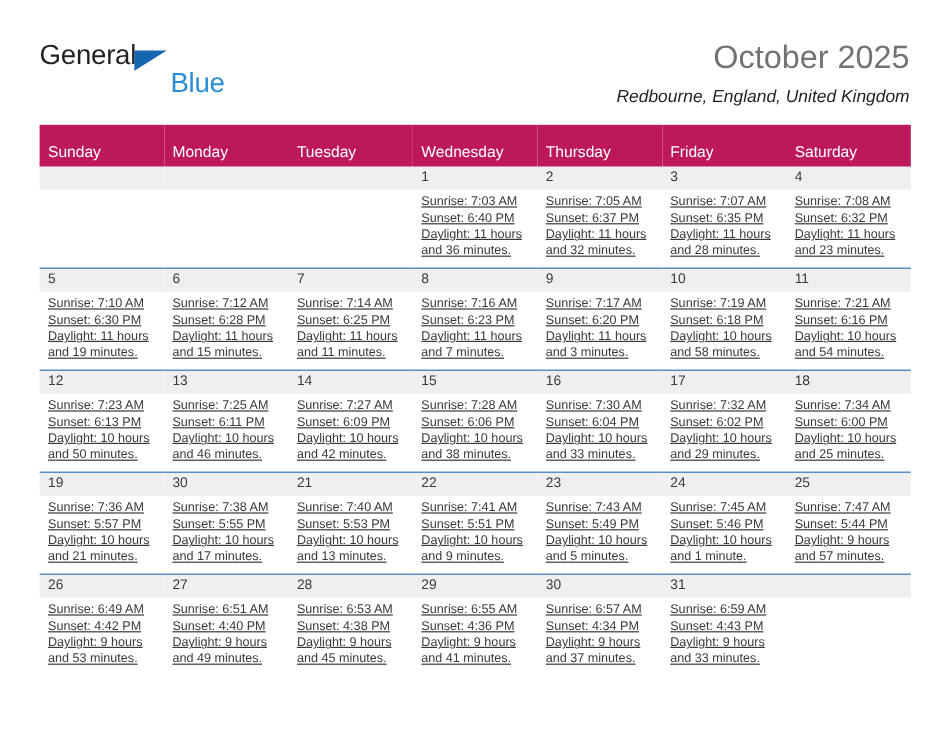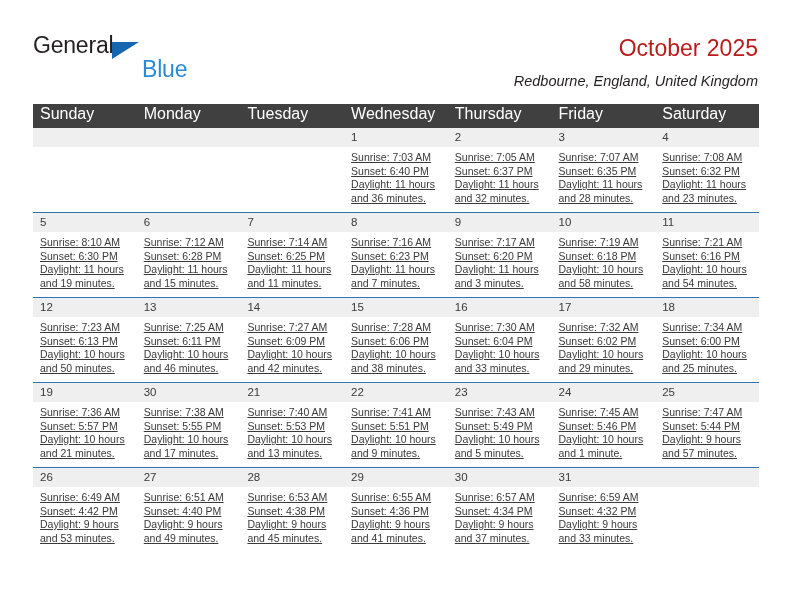--- a/index.html
+++ b/index.html
@@ -67,22 +67,22 @@
     margin-left: 48px;
   }
 
   .titles {
     position: absolute;
     right: 0;
     top: 0;
     text-align: right;
   }
   .cal-title {
-    font-size: 23px;
-    color: #b91c1c;
+    font-size: 27px;
+    color: #737373;
     line-height: 32px;
     white-space: nowrap;
   }
   .cal-subtitle {
     font-size: 14.5px;
     color: #231f20;
     line-height: 20px;
     margin-top: 7px;
     white-space: nowrap;
     font-style: italic;
@@ -92,26 +92,26 @@
   .calendar {
     position: absolute;
     left: 33px;
     top: 104px;
     width: 726px;
     border-collapse: collapse;
     table-layout: fixed;
   }
 
   .calendar th {
-    background: #404040;
+    background: #be185d;
     color: #ffffff;
-    font-size: 16px;
+    font-size: 13px;
     font-weight: normal;
     text-align: left;
-    padding: 1px 0 5px 7px;
+    padding: 15px 0 5px 7px;
     height: 12px;
     border: none;
   }
 
   .calendar td {
     vertical-align: top;
     padding: 0;
     border: none;
     border-top: 1px solid #2f74b5;
     height: 84px;
@@ -242,21 +242,21 @@
               <div>Sunset: 6:32 PM</div>
               <div class="daylight">Daylight: 11 hours</div>
               <div class="daylight">and 23 minutes.</div>
             </div>
           </td>
         </tr>
         <tr class="week-row">
           <td>
             <div class="daynum">5</div>
             <div class="details">
-              <div>Sunrise: 8:10 AM</div>
+              <div>Sunrise: 7:10 AM</div>
               <div>Sunset: 6:30 PM</div>
               <div class="daylight">Daylight: 11 hours</div>
               <div class="daylight">and 19 minutes.</div>
             </div>
           </td>
           <td>
             <div class="daynum">6</div>
             <div class="details">
               <div>Sunrise: 7:12 AM</div>
               <div>Sunset: 6:28 PM</div>
@@ -483,21 +483,21 @@
               <div>Sunrise: 6:57 AM</div>
               <div>Sunset: 4:34 PM</div>
               <div class="daylight">Daylight: 9 hours</div>
               <div class="daylight">and 37 minutes.</div>
             </div>
           </td>
           <td>
             <div class="daynum">31</div>
             <div class="details">
               <div>Sunrise: 6:59 AM</div>
-              <div>Sunset: 4:32 PM</div>
+              <div>Sunset: 4:43 PM</div>
               <div class="daylight">Daylight: 9 hours</div>
               <div class="daylight">and 33 minutes.</div>
             </div>
           </td>
           <td>
             <div class="daynum empty"></div>
             <div class="details">
               <div></div>
               <div></div>
               <div class="daylight"></div>

